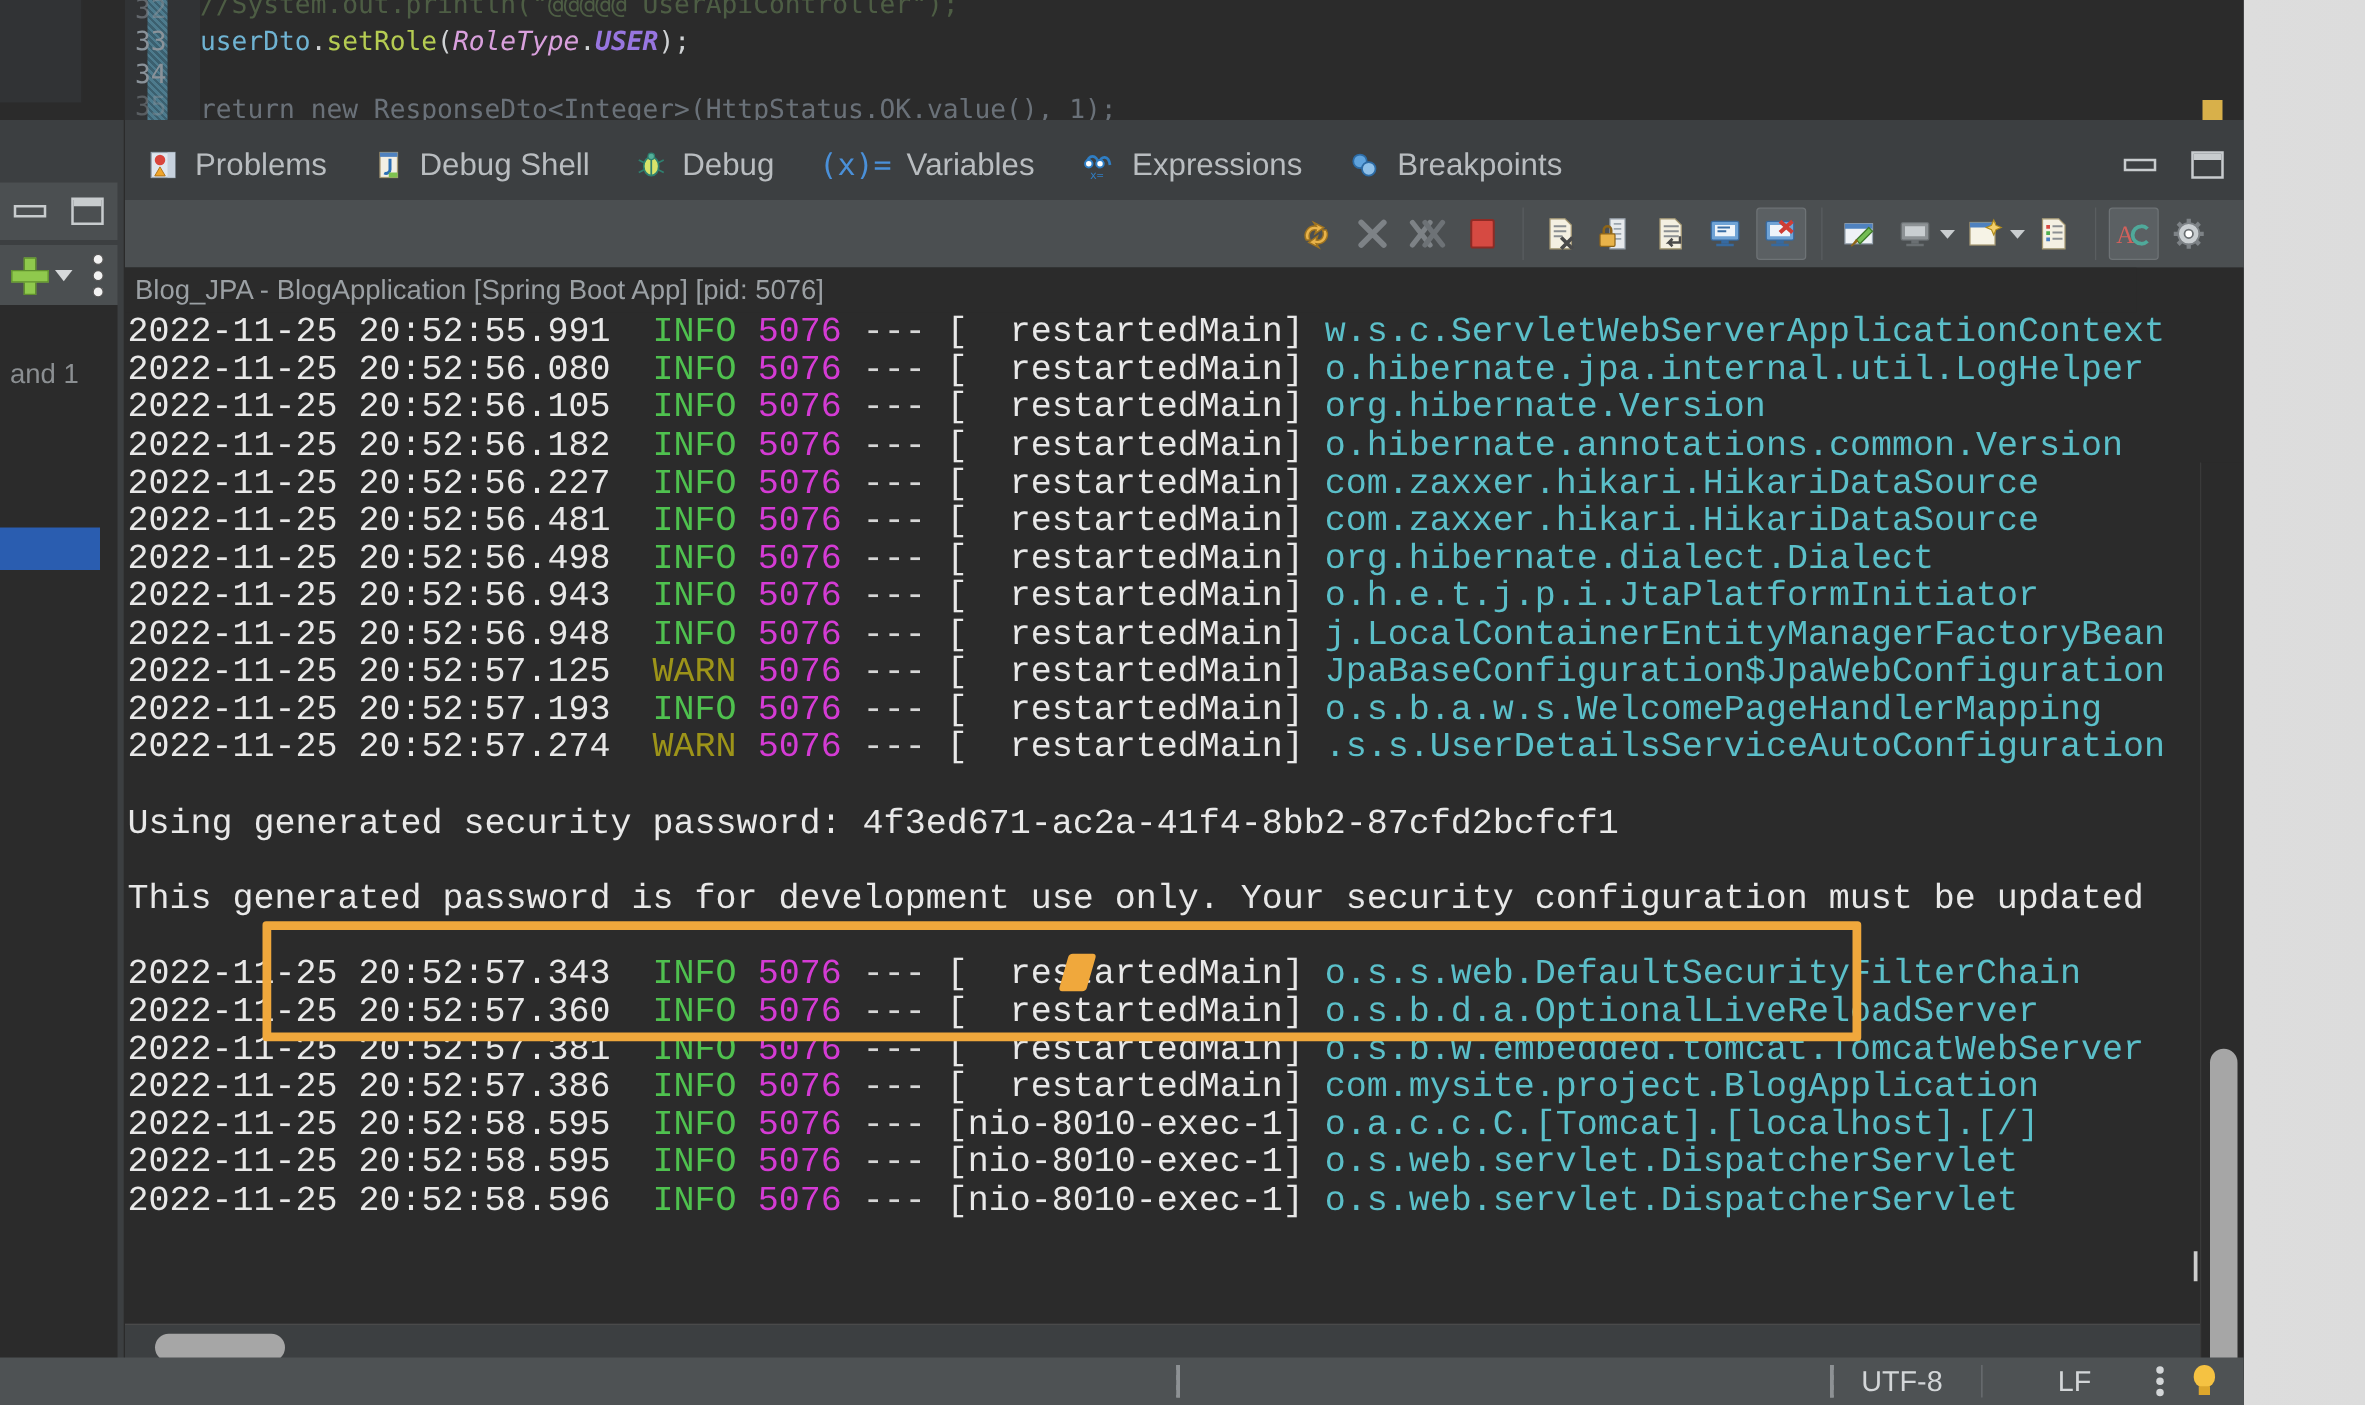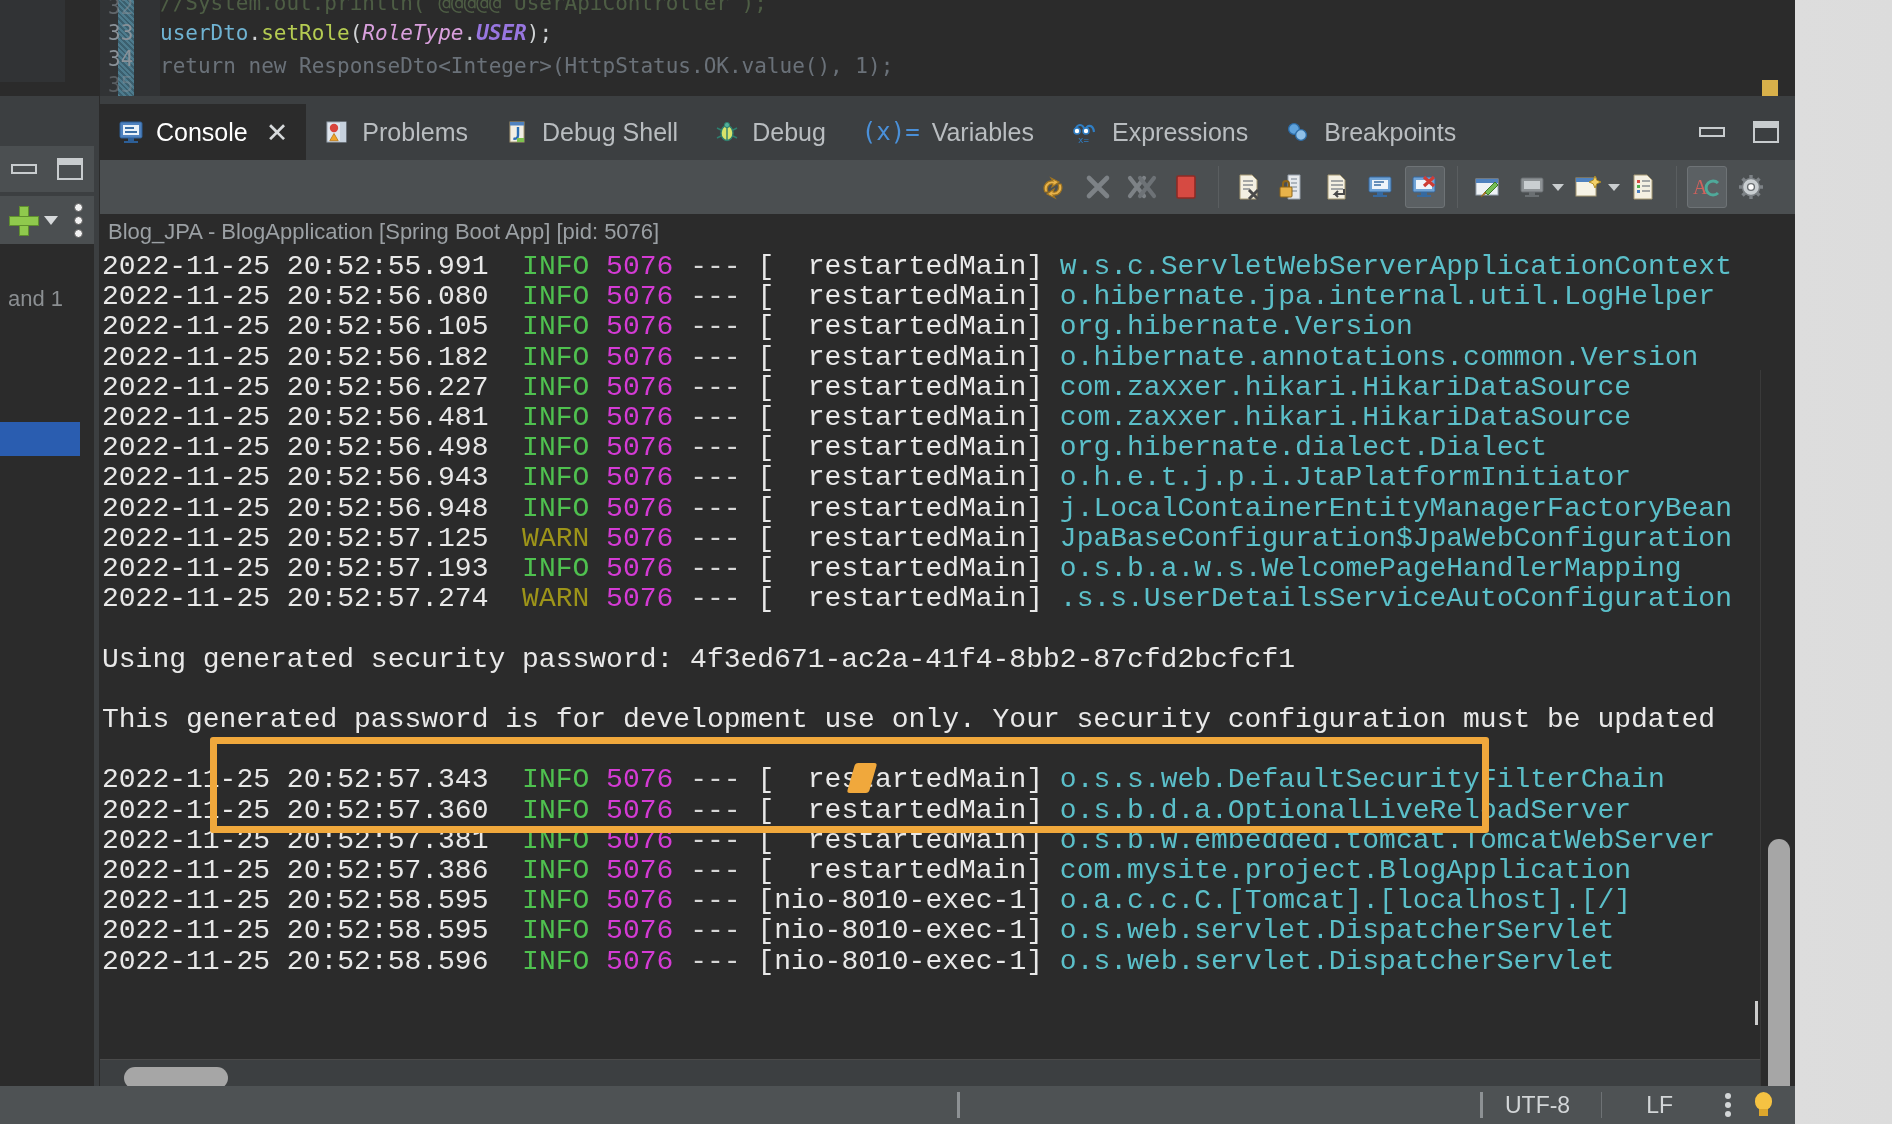--- a/index.html
+++ b/index.html
@@ -53,21 +53,21 @@
   .tok-method{color:#b5cc52}
   .tok-type{color:#d9a0dd; font-style:italic}
   .tok-const{color:#9876e0; font-weight:bold; font-style:italic}
   .tok-punc{color:#cfd2d4}
   .tok-comment{color:#6a8759}
   .fade-top{
     position:absolute; left:160px; top:-4px; width:1400px; height:22px;
     overflow:hidden; opacity:.55;
   }
   .fade-bot{
-    position:absolute; left:160px; top:53px; width:1400px; height:24px;
+    position:absolute; left:160px; top:74px; width:1400px; height:24px;
     overflow:hidden; opacity:.5;
   }
   
   .editor-leftpane{
     position:absolute; left:0; top:0; width:100px; height:96px;
     background:#2b2b2b;
   }
   .editor-leftpane-inner{
     position:absolute; left:0; top:0; width:66px; height:82px;
     background:#313335; border-right:1px solid #2b2b2b;
@@ -301,32 +301,20 @@
       <div class="lp-body">
         <div class="lp-text">and 1</div>
         <div class="lp-selection"></div>
       </div>
     </div>
 
     <div class="console">
 
       <div class="tabbar">
 
-        <div class="tab active">
-          <svg width="26" height="26" viewBox="0 0 26 26">
-            <rect x="2" y="3" width="22" height="16" rx="1.5" fill="#4f82bf" stroke="#2d5f97"></rect>
-            <rect x="5" y="6" width="16" height="10" fill="#e9f1f8"></rect>
-            <rect x="7" y="8" width="9" height="2" fill="#3a6ea5"></rect>
-            <rect x="7" y="12" width="12" height="2" fill="#3a6ea5"></rect>
-            <rect x="10" y="19" width="6" height="3" fill="#2d5f97"></rect>
-            <rect x="6" y="22" width="14" height="2" fill="#2d5f97"></rect>
-          </svg>
-          <span>Console</span>
-          <span class="tab-close">✕</span>
-        </div>
 
         <div class="tab">
           <svg width="26" height="26" viewBox="0 0 26 26">
             <rect x="3" y="3" width="19" height="20" fill="#dfe6ee" stroke="#9aa6b2"></rect>
             <path d="M16 3h6v20h-6z" fill="#c6d1dd"></path>
             <circle cx="10" cy="9" r="4.2" fill="#d9453d"></circle>
             <path d="M10 14.5l4.2 7.2H5.8z" fill="#f0a52a" stroke="#b4761a" stroke-width=".8"></path>
           </svg>
           <span>Problems</span>
         </div>
@@ -520,21 +508,21 @@
       <div class="hl-box"></div>
       <div class="hl-mark"></div>
     </div>
 
     <div class="statusbar">
       <div class="spacer"></div>
       <span class="sb-sep" style="margin-right:520px"></span>
       <span class="sb-sep"></span>
       <span style="margin:0 31px 0 22px">UTF-8</span>
       <span style="width:1px;height:26px;background:#6e7275"></span>
-      <span style="margin:0 52px 0 44px">LF</span>
+      <span style="margin:0 52px 0 60px">LF</span>
       <span class="kebab" style="flex-direction:column;gap:3px;margin:0">
         <i style="width:6px;height:6px;background:#d3d6d8;border:none;border-radius:50%"></i>
         <i style="width:6px;height:6px;background:#d3d6d8;border:none;border-radius:50%"></i>
         <i style="width:6px;height:6px;background:#d3d6d8;border:none;border-radius:50%"></i>
       </span>
       <span class="bulb" style="margin:0 22px 0 22px"></span>
     </div>
 
   </div>
 </div>

